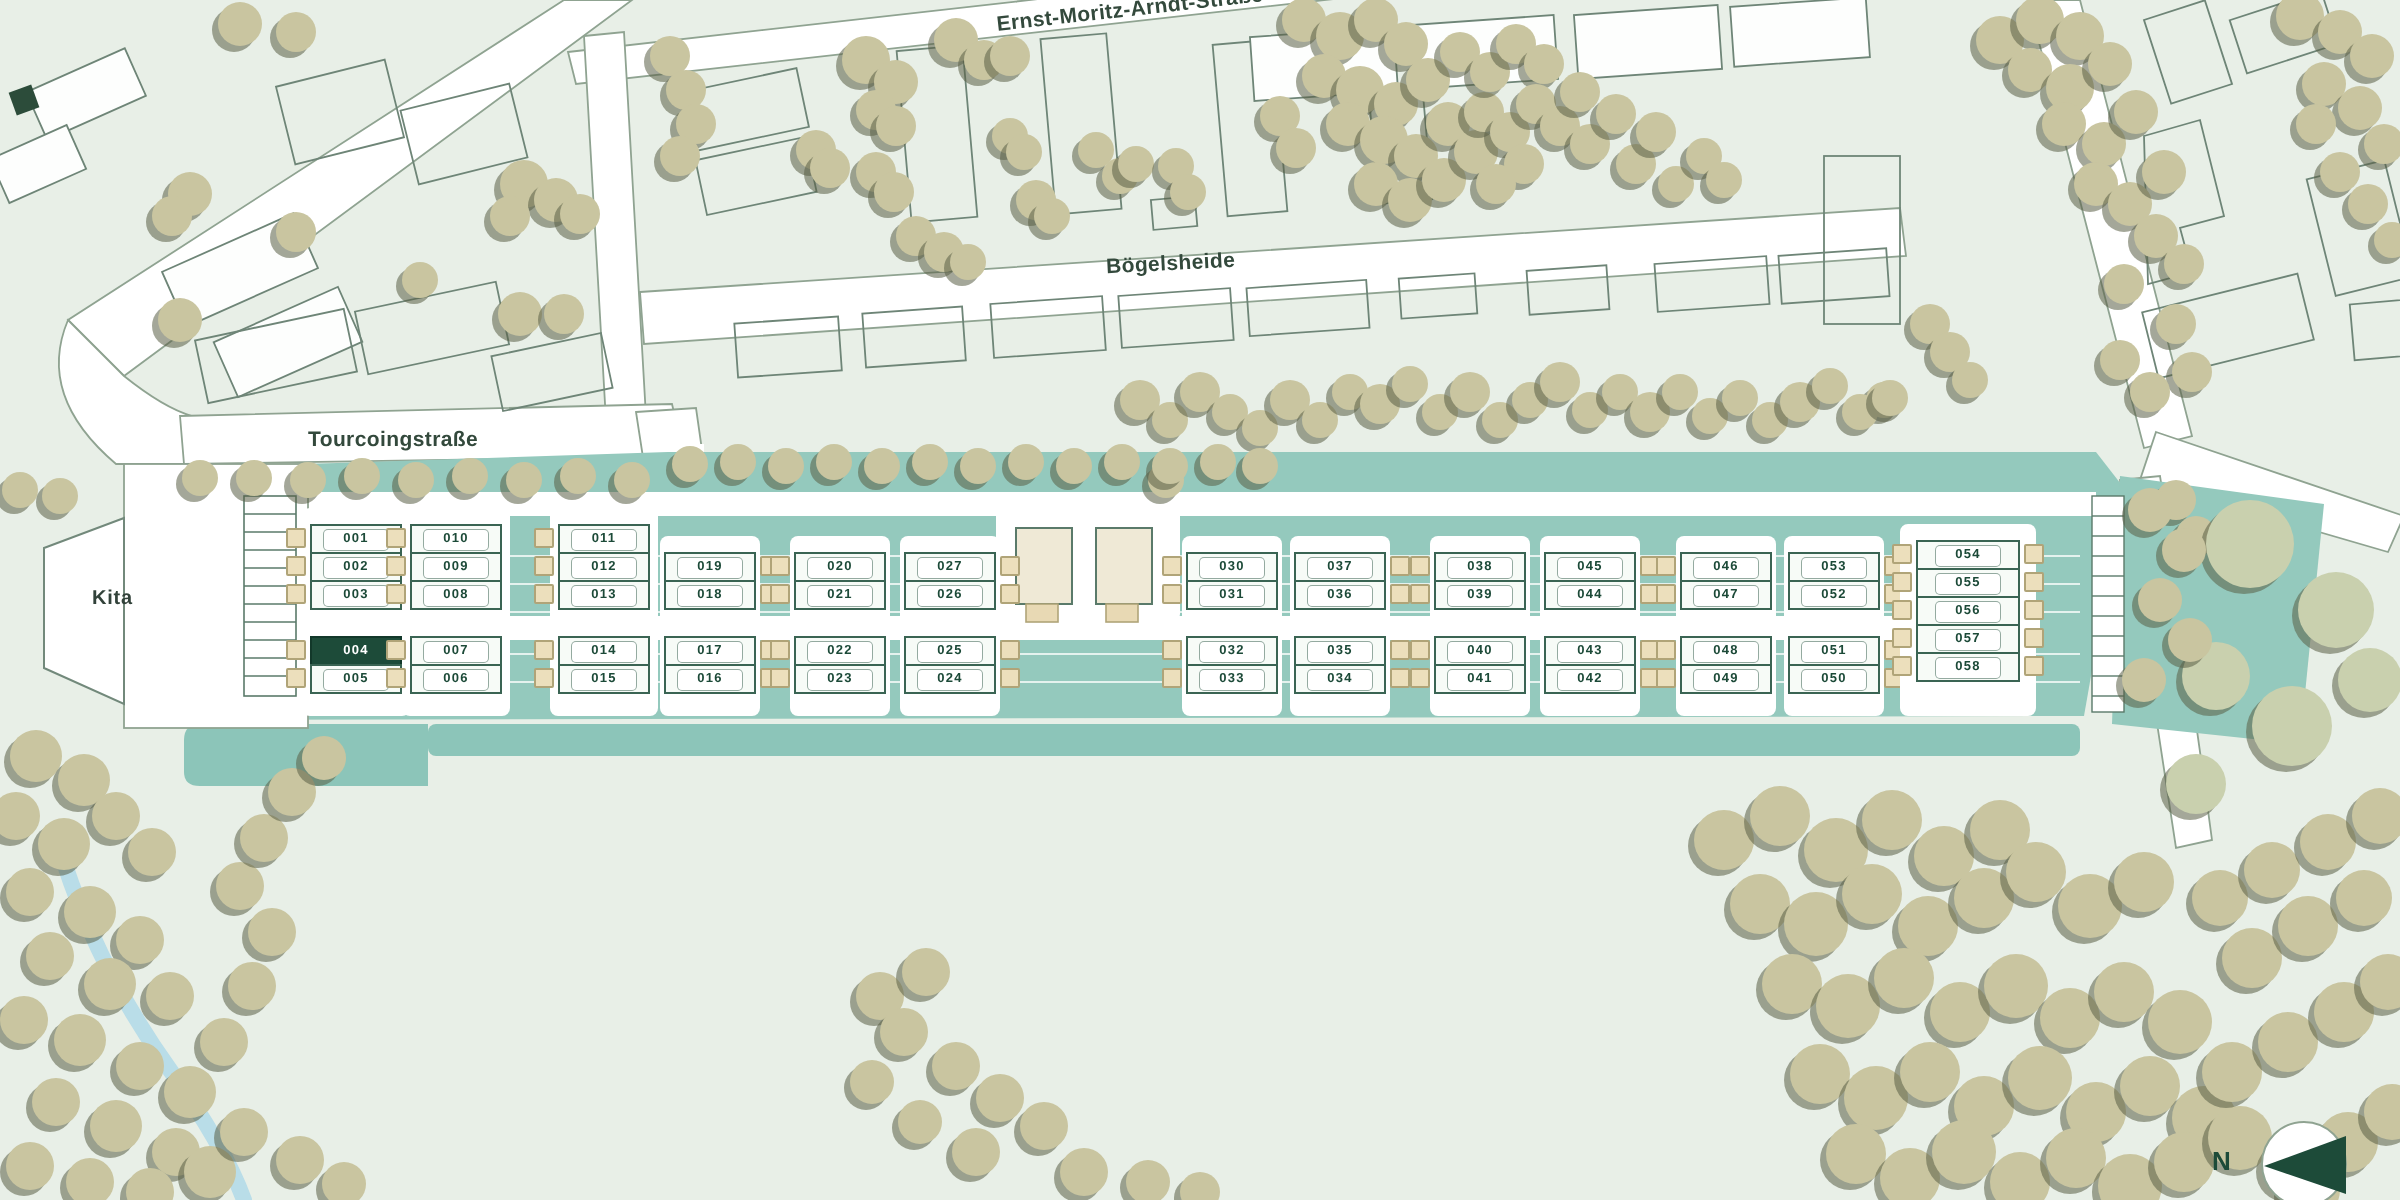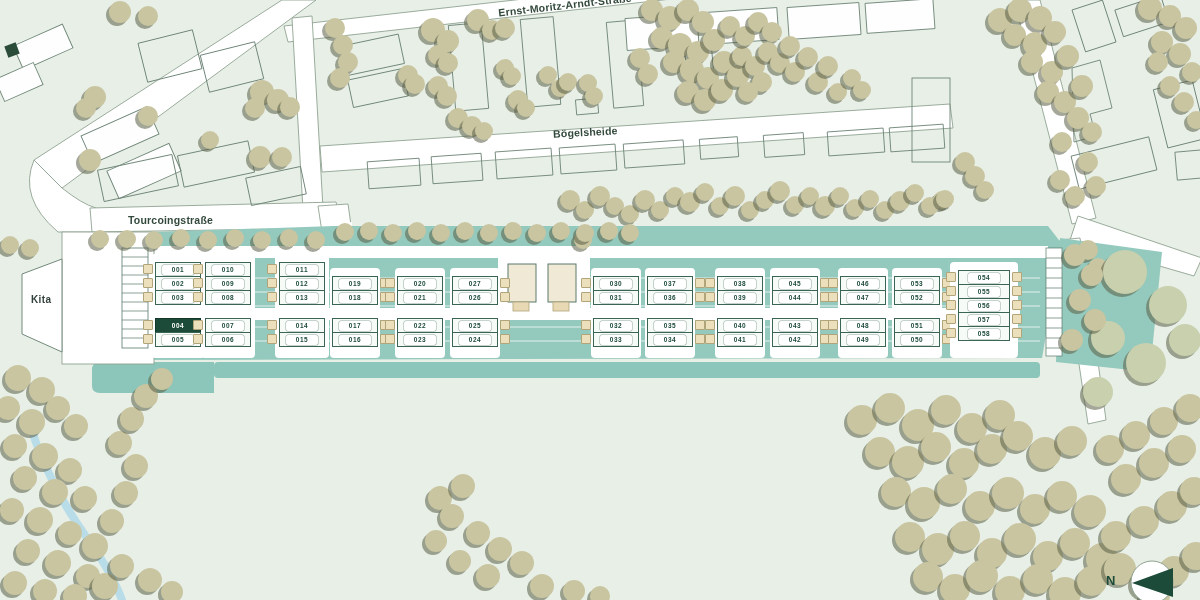--- a/index.html
+++ b/index.html
@@ -729,22 +729,22 @@
       </g>
 
     <g>
       <circle cx="1152" cy="582" r="21" fill="#ffffff" stroke="#8fa391" stroke-width="1"></circle>
       <polygon points="1132,583 1173,568 1173,597" fill="#1d4b39"></polygon>
     </g>
   </svg>
 
   <div class="lbl lbl-street" style="left:498px;top:-1px;transform:rotate(-6.4deg);">Ernst-Moritz-Arndt-Straße</div>
   <div class="lbl lbl-street" style="left:553px;top:126px;transform:rotate(-3deg);">Bögelsheide</div>
-  <div class="lbl lbl-street" style="left:128px;top:214px;">Tourcoingstraße</div>
-  <div class="lbl lbl-kita" style="left:31px;top:294px;">Kita</div>
+  <div class="lbl lbl-street" style="left:154px;top:214px;">Tourcoingstraße</div>
+  <div class="lbl lbl-kita" style="left:46px;top:294px;">Kita</div>
   <div class="lbl lbl-n" style="left:1106px;top:573px;">N</div>
 
   <div id="plots">
       <div class="courtyard" style="left: 151px; top: 254px; width: 54px; height: 104px;"></div>
       <div class="house" style="left: 155px; top: 262px; width: 46px;">
         <div class="badge">001</div>
       </div>
       <div class="garage" style="left: 143px; top: 264px;"></div>
       <div class="house" style="left: 155px; top: 276px; width: 46px;">
         <div class="badge">002</div>

